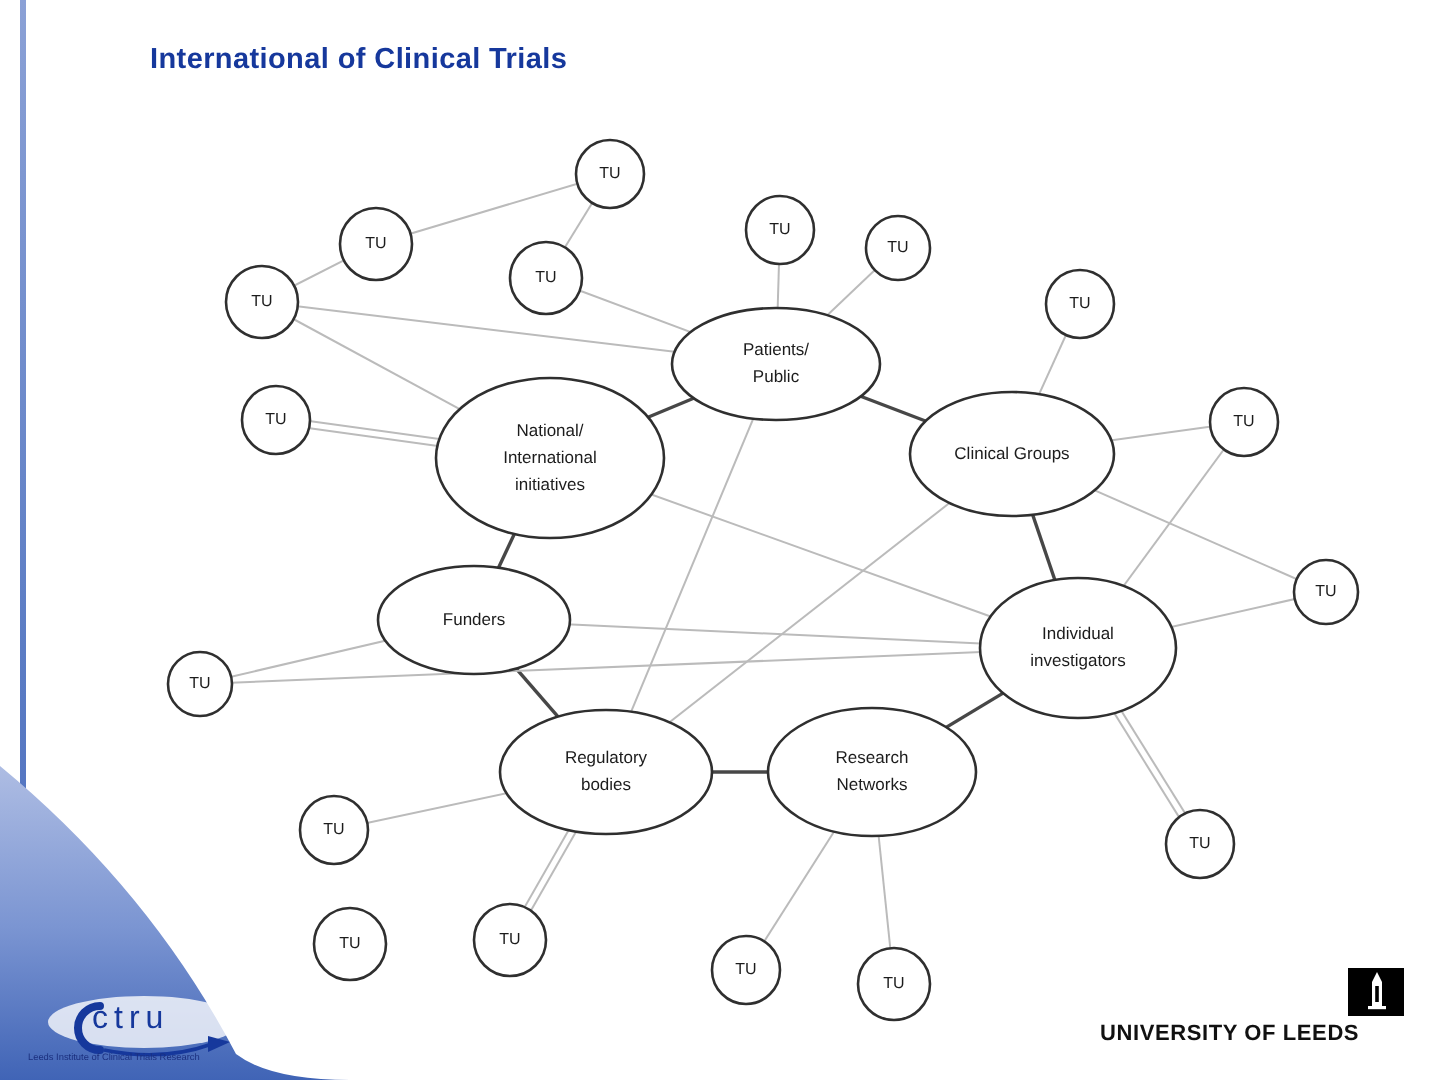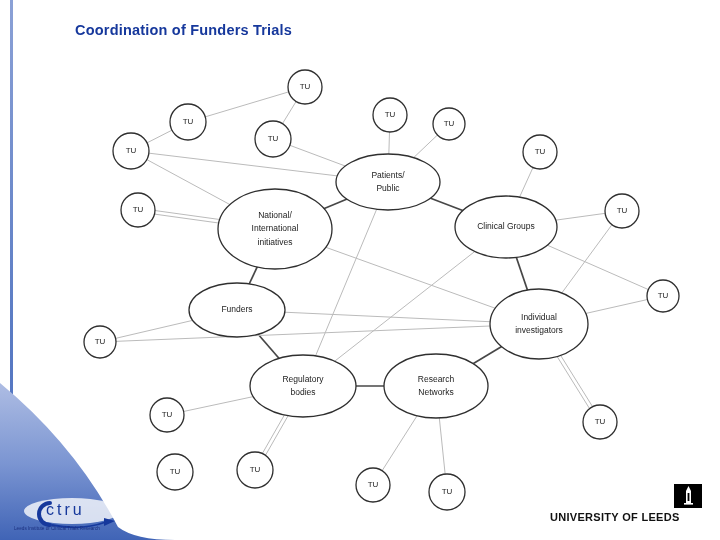--- a/index.html
+++ b/index.html
@@ -39,21 +39,21 @@
     color:#111111;letter-spacing:.3px;white-space:nowrap;}
 </style>
 </head>
 <body>
 
 <div class="slide">
 
   <div class="accent-line"></div>
   <div class="wedge"></div>
 
-  <div class="slide-title">Coordination of Funders Trials</div>
+  <div class="slide-title">International of Clinical Trials</div>
 
   <svg class="diagram" width="720" height="540" viewBox="0 0 720 540">
     <g id="edge-layer">
         <line x1="388" y1="182" x2="275" y2="229" class="edge-dark"></line>
         <line x1="388" y1="182" x2="506" y2="227" class="edge-dark"></line>
         <line x1="275" y1="229" x2="237" y2="310" class="edge-dark"></line>
         <line x1="506" y1="227" x2="539" y2="324" class="edge-dark"></line>
         <line x1="237" y1="310" x2="303" y2="386" class="edge-dark"></line>
         <line x1="303" y1="386" x2="436" y2="386" class="edge-dark"></line>
         <line x1="436" y1="386" x2="539" y2="324" class="edge-dark"></line>

